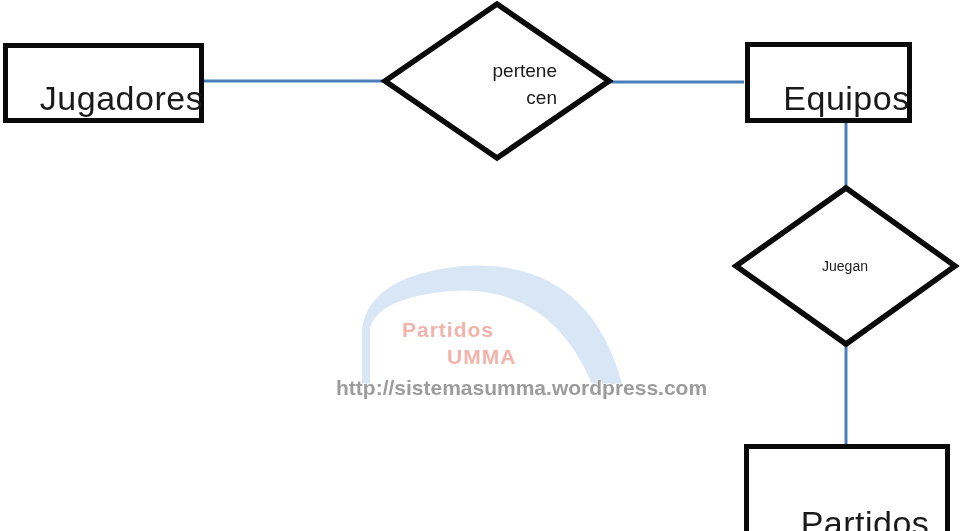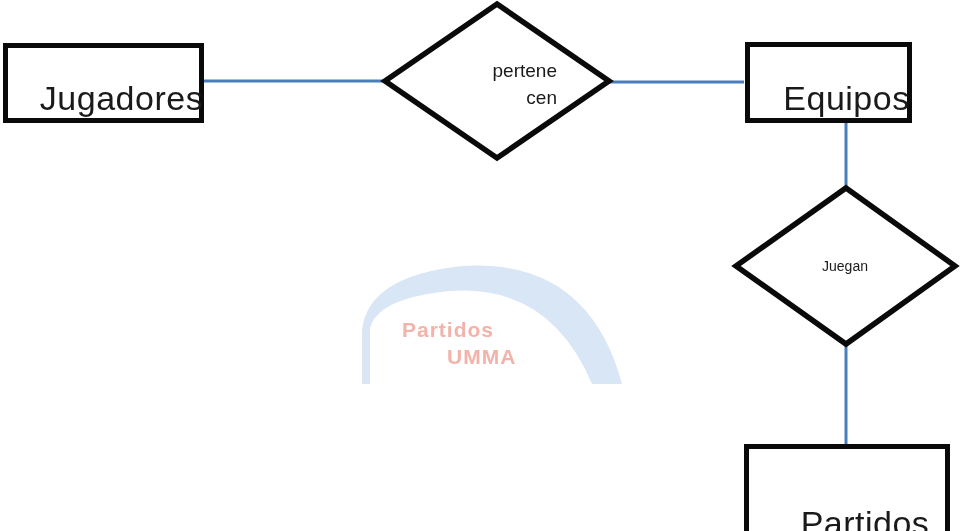--- a/index.html
+++ b/index.html
@@ -64,14 +64,15 @@
   <div class="diamond-label" id="rel-pertenecen-label">
     <span>pertene</span>
     <span>cen</span>
   </div>
   <div class="diamond-label" id="rel-juegan-label">
     <span>Juegan</span>
   </div>
 
   <div class="wm-text" id="wm-sistemas">Partidos</div>
   <div class="wm-text" id="wm-umma">UMMA</div>
+  <div id="wm-url">http://sistemasumma.wordpress.com</div>
 
 </div>
 
 </body></html>

